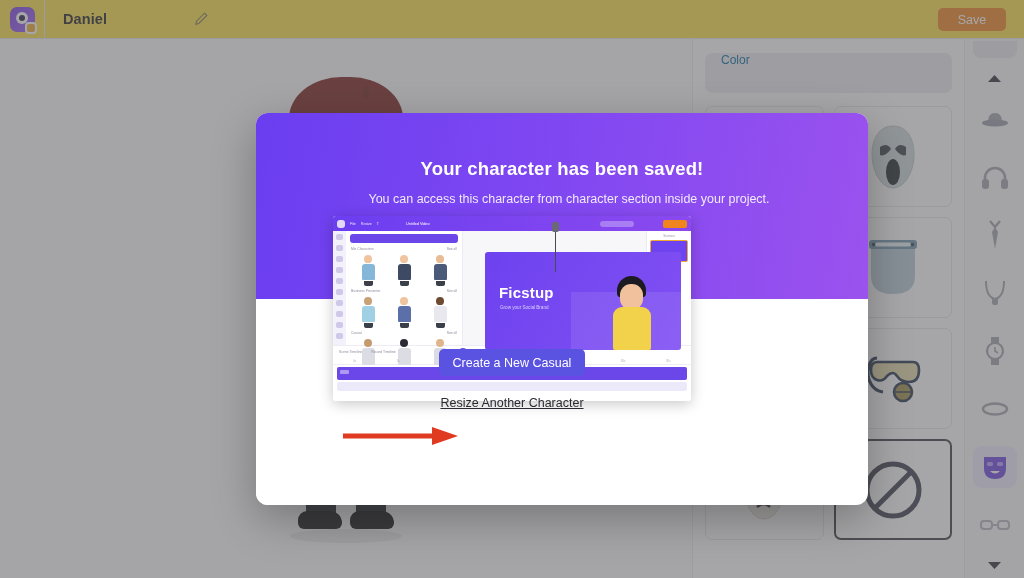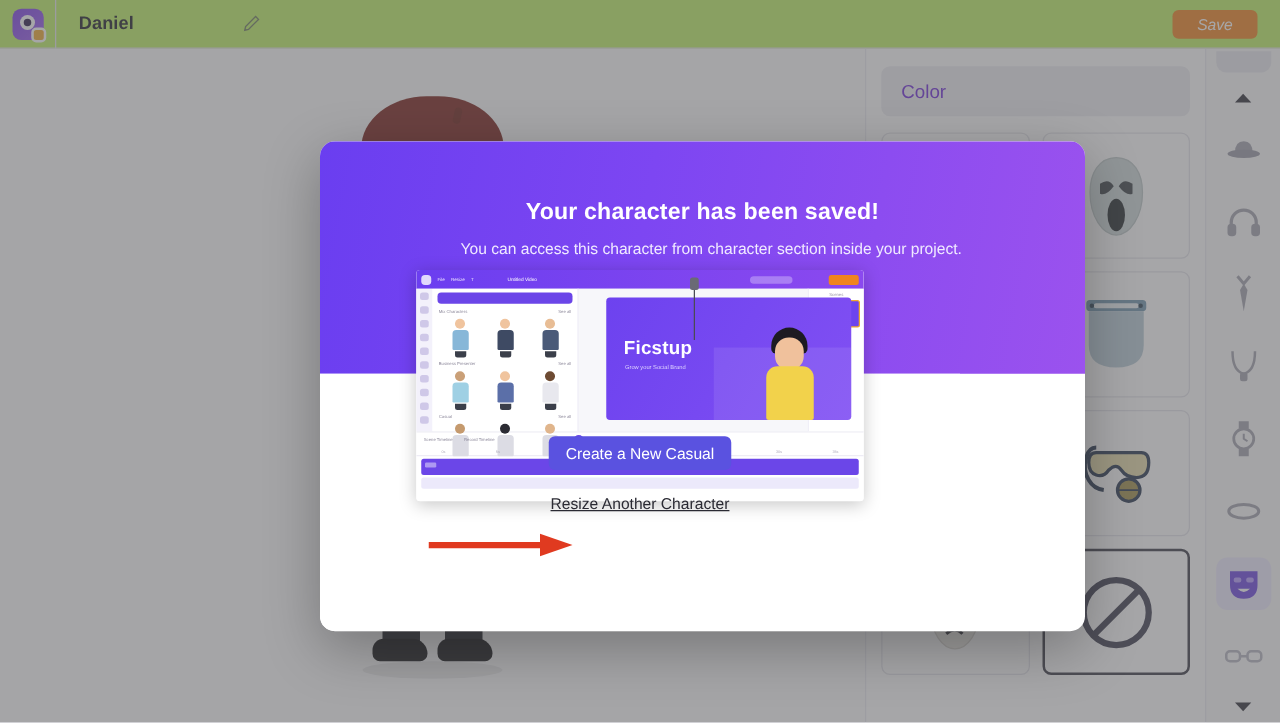--- a/index.html
+++ b/index.html
@@ -7,21 +7,21 @@
     width: 1024px; height: 578px;
     overflow: hidden;
     font-family: "Liberation Sans", sans-serif;
     background: #f2f2f4;
   }
   #app { position: relative; width: 1024px; height: 578px; }
 
   
   .header {
     position: absolute; left: 0; top: 0; width: 1024px; height: 39px;
-    background: #bef264; border-bottom: 1px solid #e6e6ea;
+    background: #fde047; border-bottom: 1px solid #e6e6ea;
     display: flex; align-items: center;
   }
   .logo-wrap {
     width: 45px; height: 39px; display: flex; align-items: center;
     justify-content: center; border-right: 1px solid #e9e9ee;
   }
   .logo {
     position: relative; width: 25px; height: 25px; border-radius: 7px;
     background: linear-gradient(140deg,#7b3fe4,#9b5cf0);
   }
@@ -40,21 +40,20 @@
   }
   .title-area { display: flex; align-items: center; padding-left: 18px; gap: 86px; }
   .proj-title { font-size: 14.5px; font-weight: bold; color: #1d1d26; letter-spacing: .1px; }
   .pencil-icon { width: 16px; height: 16px; opacity: .75; cursor: pointer; }
   .save-btn {
     position: absolute; right: 18px; top: 8px;
     width: 68px; height: 23px; border-radius: 5px;
     background: #f0841f; color: #fff; border: none;
     font-size: 12.5px; font-family: "Liberation Sans", sans-serif;
     cursor: pointer;
-    font-style: italic;
   }
 
   
   .stage {
     position: absolute; left: 0; top: 39px; width: 692px; height: 539px;
     background: #fcfcfd;
   }
   .character { position: absolute; left: 50%; top: 20px; transform: translateX(-50%); }
   .beret {
     position: absolute; left: 50%; top: 18px; transform: translateX(-50%);
@@ -88,22 +87,22 @@
   }
 
   
   .item-panel {
     position: absolute; left: 692px; top: 39px; width: 272px; height: 539px;
     background: #ffffff; border-left: 1px solid #ececf1;
     padding: 14px 12px;
   }
   .color-field {
     width: 100%; height: 40px; background: #eeeef2; border-radius: 7px;
-    display: flex; align-items: center; padding: 0 16px;
-    font-size: 15px; color: #6d28d9; cursor: pointer;
+    display: flex; padding: 0 16px;
+    font-size: 12px; color: #0369a1; cursor: pointer;
   }
   .item-grid {
     margin-top: 13px; display: grid; grid-template-columns: repeat(2, 1fr);
     gap: 10px;
   }
   .item-cell {
     height: 101px; border: 1px solid #e4e4ea; border-radius: 7px;
     background: #fff; display: flex; align-items: center; justify-content: center;
     cursor: pointer;
   }
@@ -164,21 +163,21 @@
   .shot-lib { width: 117px; background: #fff; border-right:1px solid #eceaf5; padding: 3px 4px; }
   .shot-newbtn { height:9px; border-radius:3px; background:#6b46e8; margin-bottom:4px; }
   .shot-secrow { display:flex; justify-content:space-between; font-size:3.4px; color:#8e8a9c; margin:3px 1px 2px; }
   .shot-avatars { display:flex; justify-content:space-around; height:33px; align-items:flex-end; }
   .av { width:17px; height:31px; display:flex; flex-direction:column; align-items:center; }
   .av-h { width:8px;height:8px;border-radius:50%; }
   .av-b { width:13px;height:17px;border-radius:3px 3px 1px 1px; margin-top:1px; }
   .av-l { width:9px;height:5px; background:#3b3f4a; margin-top:1px; border-radius:0 0 2px 2px; }
   .shot-canvas { flex:1; background:#f7f7fa; position:relative; padding:6px 4px; }
   .slide {
-    position:absolute; left:22px; top:7px; width:196px; height:98px;
+    position:absolute; left:22px; top:21px; width:196px; height:98px;
     background: linear-gradient(120deg,#6d42ef,#8150f3);
     border-radius:3px; overflow:hidden;
   }
   .slide-h { position:absolute; left:14px; top:32px; font-size:15px; font-weight:bold; color:#fff; letter-spacing:.2px; }
   .slide-s { position:absolute; left:15px; top:53px; font-size:4.6px; color:#ded2ff; }
   .slide-city { position:absolute; right:0; bottom:0; width:110px; height:58px; background:rgba(255,255,255,.09); }
   .slide-man { position:absolute; right:26px; bottom:0; width:46px; height:74px; }
   .man-hair { position:absolute; left:8px; top:0; width:29px; height:21px; background:#1d1b22; border-radius:15px 15px 4px 4px; }
   .man-face { position:absolute; left:11px; top:8px; width:23px; height:26px; background:#f0c19c; border-radius:11px; }
   .man-body { position:absolute; left:4px; top:31px; width:38px; height:43px; background:#f2d24b; border-radius:9px 9px 2px 2px; }

